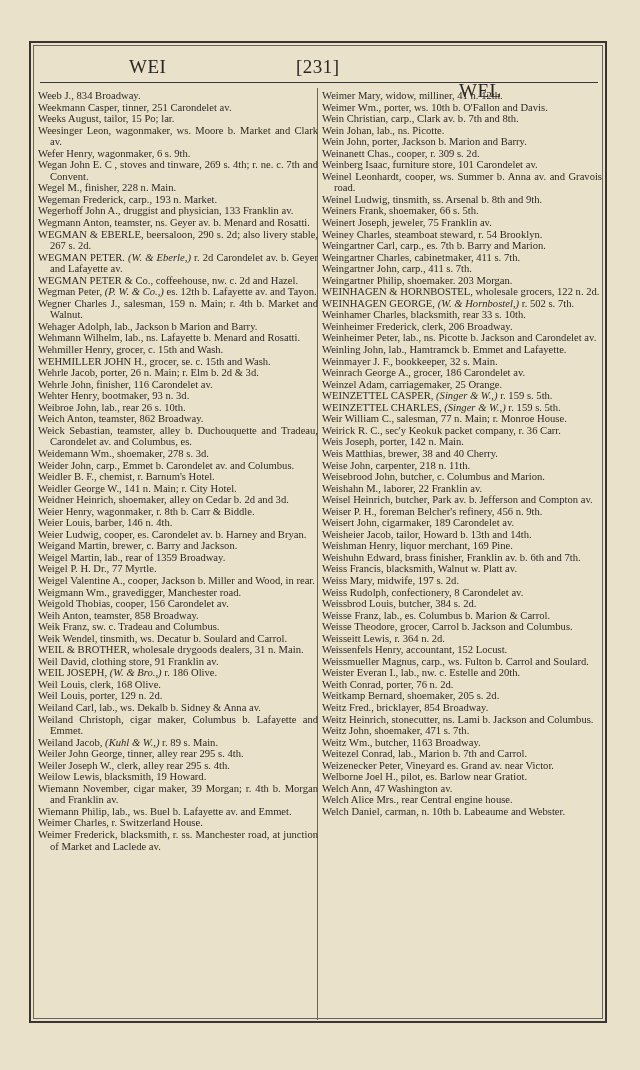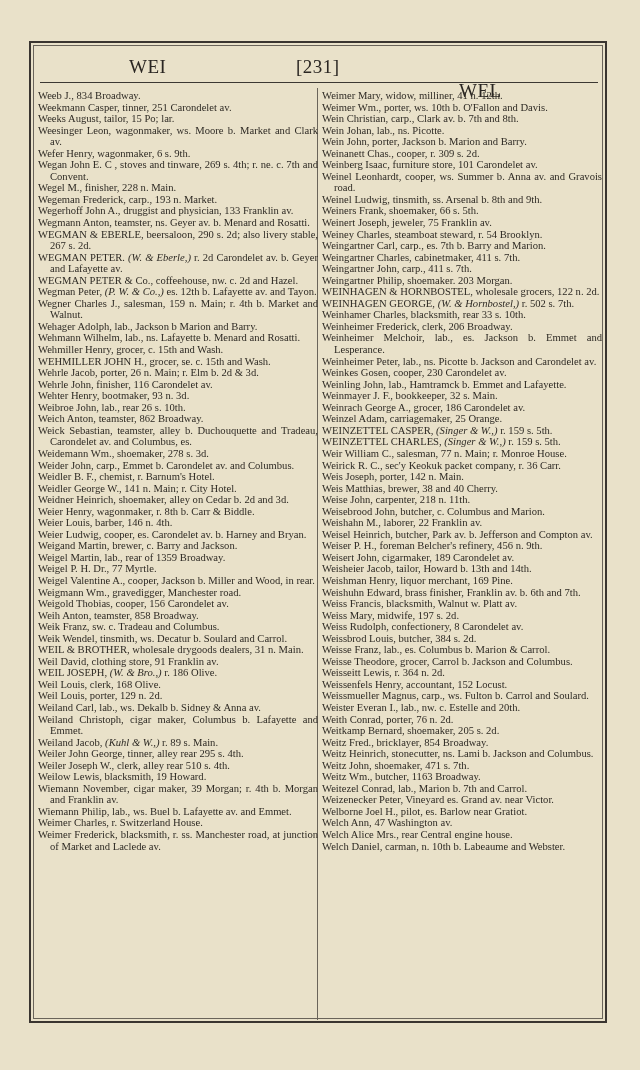--- a/index.html
+++ b/index.html
@@ -119,21 +119,21 @@
     <p class="entry">Weik Wendel, tinsmith, ws. Decatur b. Soulard and Carrol.</p>
     <p class="entry">WEIL &amp; BROTHER, wholesale drygoods dealers, 31 n. Main.</p>
     <p class="entry">Weil David, clothing store, 91 Franklin av.</p>
     <p class="entry">WEIL JOSEPH, <i>(W. &amp; Bro.,)</i> r. 186 Olive.</p>
     <p class="entry">Weil Louis, clerk, 168 Olive.</p>
     <p class="entry">Weil Louis, porter, 129 n. 2d.</p>
     <p class="entry">Weiland Carl, lab., ws. Dekalb b. Sidney &amp; Anna av.</p>
     <p class="entry">Weiland Christoph, cigar maker, Columbus b. Lafayette and Emmet.</p>
     <p class="entry">Weiland Jacob, <i>(Kuhl &amp; W.,)</i> r. 89 s. Main.</p>
     <p class="entry">Weiler John George, tinner, alley rear 295 s. 4th.</p>
-    <p class="entry">Weiler Joseph W., clerk, alley rear 510 s. 4th.</p>
+    <p class="entry">Weiler Joseph W., clerk, alley rear 295 s. 4th.</p>
     <p class="entry">Weilow Lewis, blacksmith, 19 Howard.</p>
     <p class="entry">Wiemann November, cigar maker, 39 Morgan; r. 4th b. Morgan and Franklin av.</p>
     <p class="entry">Wiemann Philip, lab., ws. Buel b. Lafayette av. and Emmet.</p>
     <p class="entry">Weimer Charles, r. Switzerland House.</p>
     <p class="entry">Weimer Frederick, blacksmith, r. ss. Manchester road, at junction of Market and Laclede av.</p>
   </div>
 <div class="col col-right" id="col-right">
     <p class="entry">Weimer Mary, widow, milliner, 41 n. 12th.</p>
     <p class="entry">Weimer Wm., porter, ws. 10th b. O'Fallon and Davis.</p>
     <p class="entry">Wein Christian, carp., Clark av. b. 7th and 8th.</p>
@@ -147,23 +147,21 @@
     <p class="entry">Weinert Joseph, jeweler, 75 Franklin av.</p>
     <p class="entry">Weiney Charles, steamboat steward, r. 54 Brooklyn.</p>
     <p class="entry">Weingartner Carl, carp., es. 7th b. Barry and Marion.</p>
     <p class="entry">Weingartner Charles, cabinetmaker, 411 s. 7th.</p>
     <p class="entry">Weingartner John, carp., 411 s. 7th.</p>
     <p class="entry">Weingartner Philip, shoemaker. 203 Morgan.</p>
     <p class="entry">WEINHAGEN &amp; HORNBOSTEL, wholesale grocers, 122 n. 2d.</p>
     <p class="entry">WEINHAGEN GEORGE, <i>(W. &amp; Hornbostel,)</i> r. 502 s. 7th.</p>
     <p class="entry">Weinhamer Charles, blacksmith, rear 33 s. 10th.</p>
     <p class="entry">Weinheimer Frederick, clerk, 206 Broadway.</p>
-    <p class="entry">Weinheimer Melchoir, lab., es. Jackson b. Emmet and Lesperance.</p>
     <p class="entry">Weinheimer Peter, lab., ns. Picotte b. Jackson and Carondelet av.</p>
-    <p class="entry">Weinkes Gosen, cooper, 230 Carondelet av.</p>
     <p class="entry">Weinling John, lab., Hamtramck b. Emmet and Lafayette.</p>
     <p class="entry">Weinmayer J. F., bookkeeper, 32 s. Main.</p>
     <p class="entry">Weinrach George A., grocer, 186 Carondelet av.</p>
     <p class="entry">Weinzel Adam, carriagemaker, 25 Orange.</p>
     <p class="entry">WEINZETTEL CASPER, <i>(Singer &amp; W.,)</i> r. 159 s. 5th.</p>
     <p class="entry">WEINZETTEL CHARLES, <i>(Singer &amp; W.,)</i> r. 159 s. 5th.</p>
     <p class="entry">Weir William C., salesman, 77 n. Main; r. Monroe House.</p>
     <p class="entry">Weirick R. C., sec'y Keokuk packet company, r. 36 Carr.</p>
     <p class="entry">Weis Joseph, porter, 142 n. Main.</p>
     <p class="entry">Weis Matthias, brewer, 38 and 40 Cherry.</p>

